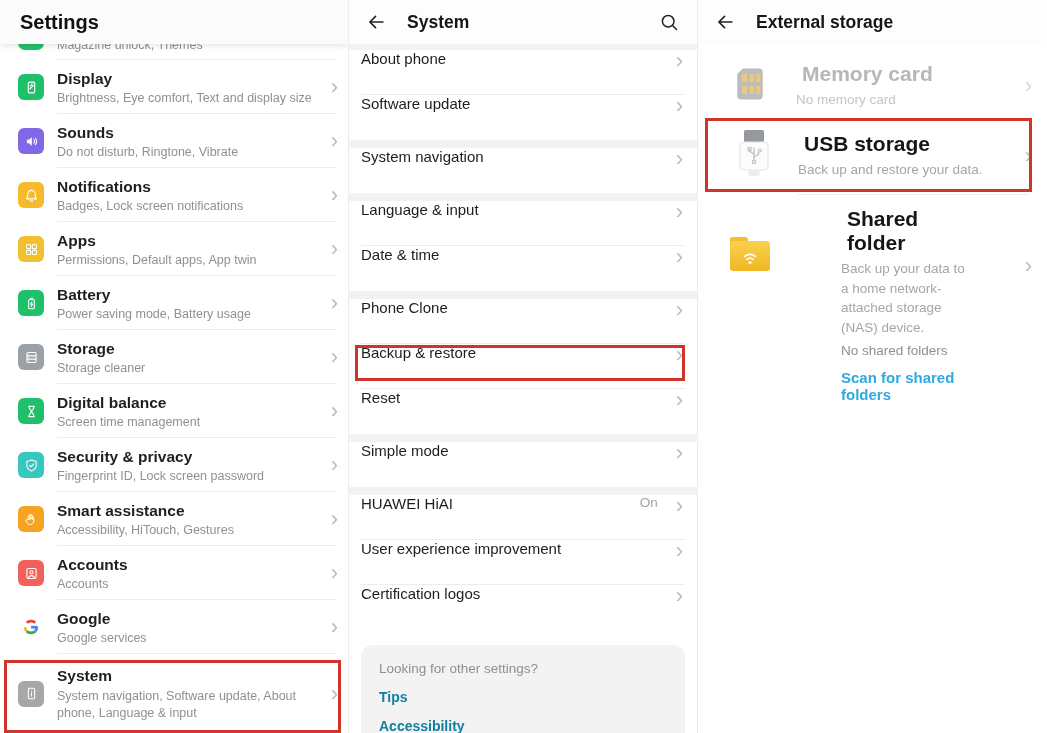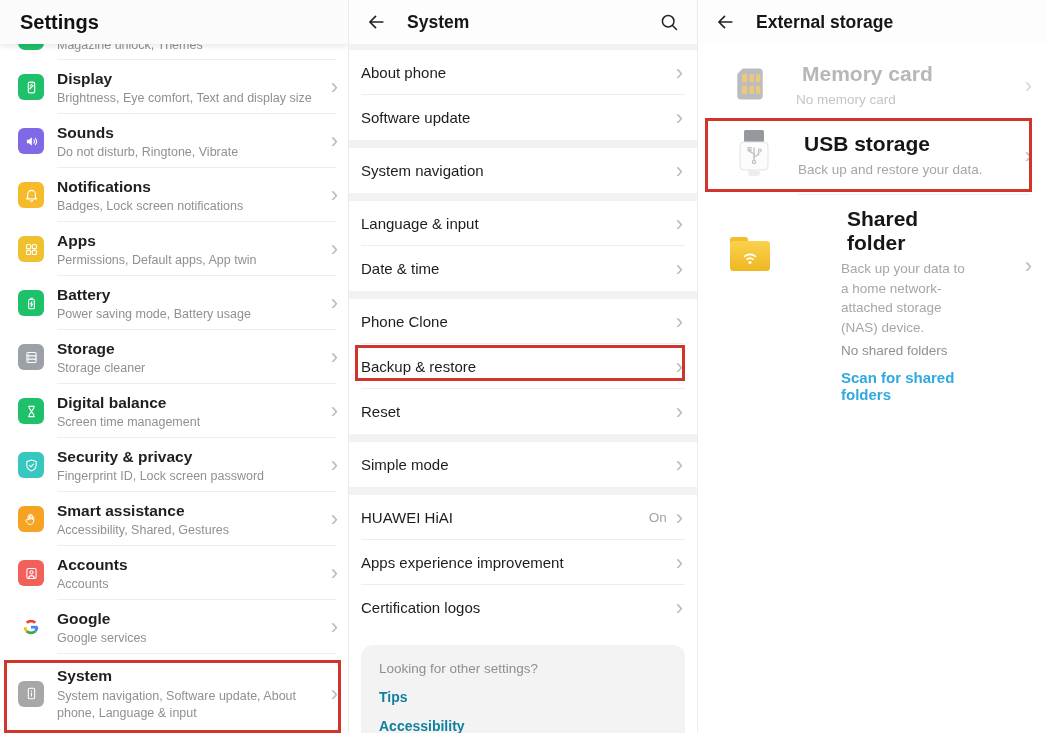--- a/index.html
+++ b/index.html
@@ -30,21 +30,21 @@
   .row-title{font-size:15.5px;font-weight:600;color:#1f1f1f;line-height:1.3;}
   .row-sub{font-size:12.5px;color:#8f9092;white-space:nowrap;margin-top:2px;}
   .row-sub.wrap{white-space:normal;max-width:268px;line-height:1.35;}
   .chev{color:#bcbcbc;font-size:22px;line-height:22px;margin-left:6px;flex:none;font-weight:400;}
   .chev.lite{color:#d7d7d7;}
   .div-line{position:absolute;bottom:0;left:57px;right:12px;height:1px;background:#ededed;}
 
   
   .band{height:8px;background:#f2f2f3;}
   .band-sm{height:6px;background:#f2f2f3;}
-  .m-row{position:relative;height:45px;display:flex;align-items:center;padding:0 14px 0 12px;background:#fff;}
+  .m-row{position:relative;height:45px;display:flex;padding:0 14px 0 12px;background:#fff;gap:9px;}
   .m-label{flex:1;font-size:15px;color:#1d1d1d;}
   .m-value{font-size:13.5px;color:#a3a3a3;margin-right:3px;}
   .m-div{position:absolute;bottom:0;left:12px;right:12px;height:1px;background:#ededed;}
   .gap-white{height:15px;background:#fff;}
   .syscard{margin:0 12px;height:88px;background:#f3f3f4;border-radius:12px 12px 0 0;padding:16px 18px;box-sizing:border-box;}
   .syscard-heading{font-size:13.5px;color:#8f8f8f;}
   .syscard-link{display:block;margin-top:13px;font-size:14px;font-weight:700;color:#117f9f;text-decoration:none;}
 
   
   .red-box{position:absolute;border:3px solid #d0342b;pointer-events:none;z-index:2;box-sizing:border-box;}
@@ -205,21 +205,21 @@
       </div>
 
       <div class="row">
         <span class="icon-sq" style="background-color: rgb(246, 163, 36);">
           <svg width="17" height="17" viewBox="0 0 24 24" fill="none" stroke="#fff" stroke-width="1.4" stroke-linecap="round" stroke-linejoin="round">
               <path d="M7.2 12V7.2a1 1 0 012 0V11m0-5.6a1 1 0 012 0V11m0-4.6a1 1 0 012 0V12m0-2.6a1 1 0 012 0v4.4c0 3-2 5.2-5 5.2-2.4 0-3.9-1.2-4.9-3l-1.4-2.4c-.5-.9.6-1.9 1.5-1.2z"></path>
             </svg>
         </span>
         <span class="row-text">
             <span class="row-title">Smart assistance</span>
-            <span class="row-sub">Accessibility, Shared, Gestures</span>
+            <span class="row-sub">Accessibility, HiTouch, Gestures</span>
           </span>
         <span class="chev">›</span>
         <span class="div-line"></span>
       </div>
 
       <div class="row">
         <span class="icon-sq" style="background-color: rgb(242, 96, 90);">
           <svg width="17" height="17" viewBox="0 0 24 24" fill="none" stroke="#fff" stroke-width="1.5" stroke-linecap="round" stroke-linejoin="round">
               <rect x="5.5" y="5" width="13" height="14" rx="2"></rect>
               <circle cx="12" cy="10.3" r="2.3"></circle>
@@ -339,21 +339,21 @@
     </div>
     <div class="band"></div>
 
     <div class="m-row">
       <span class="m-label">HUAWEI HiAI</span>
       <span class="m-value">On</span>
       <span class="chev">›</span>
       <span class="m-div"></span>
     </div>
     <div class="m-row">
-      <span class="m-label">Apps experience improvement</span>
+      <span class="m-label">User experience improvement</span>
       <span class="chev">›</span>
       <span class="m-div"></span>
     </div>
     <div class="m-row">
       <span class="m-label">Certification logos</span>
       <span class="chev">›</span>
     </div>
     <div class="gap-white"></div>
 
     <div class="syscard">

